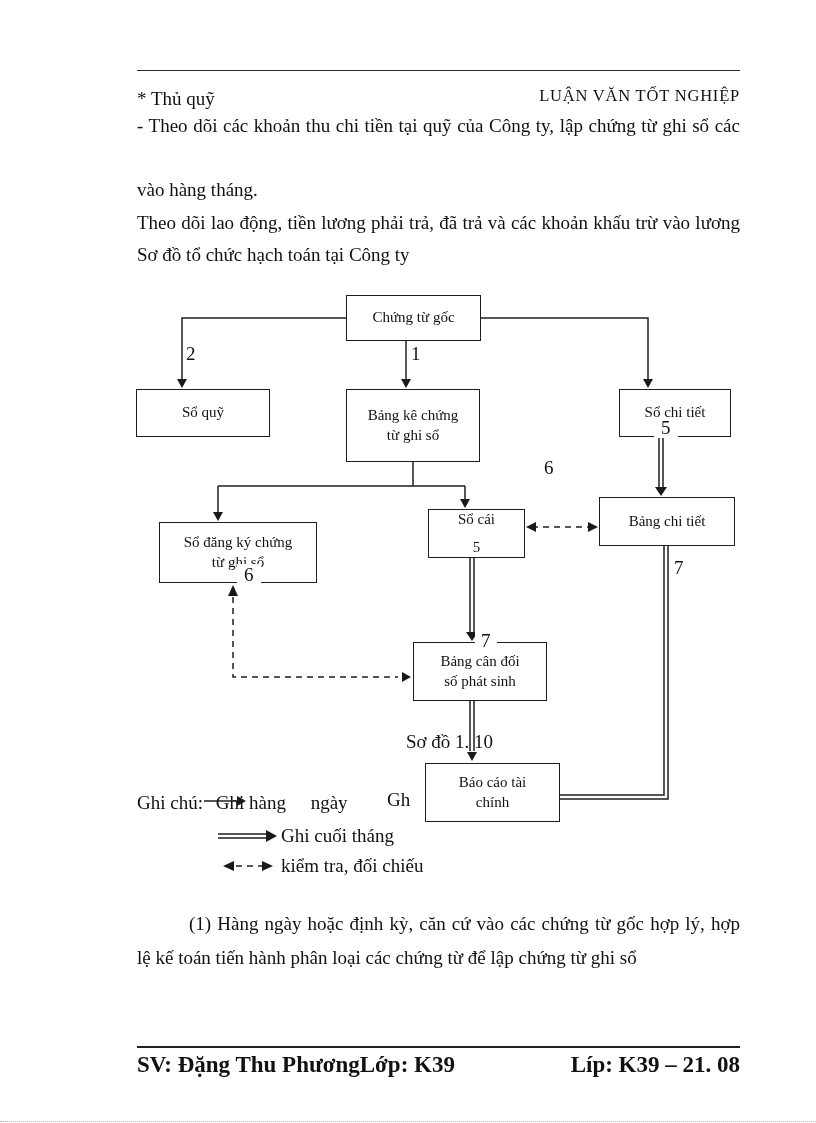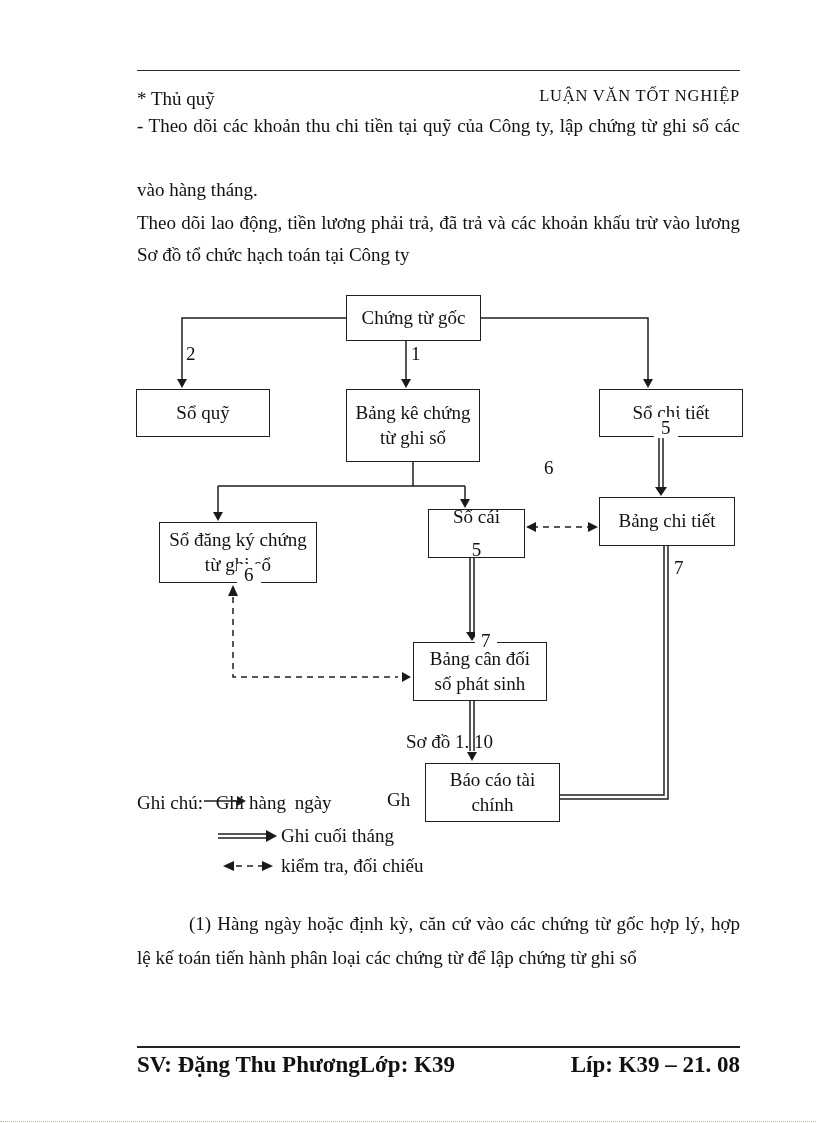--- a/index.html
+++ b/index.html
@@ -4,21 +4,21 @@
 <style>
   html,body{margin:0;padding:0;background:#fff;}
   .page{position:relative;width:816px;height:1123px;background:#fff;overflow:hidden;
         font-family:"Liberation Serif","DejaVu Serif",serif;color:#111;}
   .hdr{position:absolute;left:137px;top:46px;width:603px;text-align:right;
        font-size:16.5px;letter-spacing:.8px;white-space:nowrap;margin-top:40px;}
   .hdr-rule{position:absolute;left:137px;top:70px;width:603px;border-top:1.6px solid #2a2a2a;}
   .tline{position:absolute;left:137px;width:603px;font-size:19px;line-height:26px;white-space:nowrap;}
   .j{white-space:normal;text-align:justify;text-align-last:justify;}
   .box{position:absolute;border:1.6px solid #1f1f1f;background:#fff;display:flex;
-       align-items:center;justify-content:center;text-align:center;font-size:19px;
+       align-items:center;justify-content:center;text-align:center;font-size:15px;
        line-height:1.28;white-space:pre-line;z-index:3;box-sizing:border-box;}
   .col{flex-direction:column;gap:8px;}
   .ref{position:absolute;font-size:19px;line-height:21px;z-index:4;}
   .gap{background:#fff;padding:0 7px;}
   .caption{position:absolute;left:394px;top:731px;font-size:19px;white-space:nowrap;z-index:1;margin-left:12px;}
   .legend{position:absolute;font-size:19px;line-height:24px;white-space:nowrap;z-index:1;}
   .frag{position:absolute;left:387px;top:789px;font-size:19px;z-index:1;}
   svg.net{position:absolute;left:0;top:0;z-index:2;pointer-events:none;}
   .ftr-rule{position:absolute;left:137px;top:1046px;width:603px;border-top:2px solid #222;}
   .ftr{position:absolute;left:137px;top:1052px;width:603px;display:flex;
@@ -35,21 +35,21 @@
 
   <div class="tline" style="top:86px">* Thủ quỹ</div>
   <div class="tline j" style="top:113px">- Theo dõi các khoản thu chi tiền tại quỹ của Công ty, lập chứng từ ghi sổ các</div>
   <div class="tline" style="top:177px">vào hàng tháng.</div>
   <div class="tline j" style="top:210px">Theo dõi lao động, tiền lương phải trả, đã trả và các khoản khấu trừ vào lương</div>
   <div class="tline" style="top:242px">Sơ đồ tổ chức hạch toán tại Công ty</div>
 
   <div class="legend" style="left:137px;top:791px">
     <span>Ghi chú:</span><span> </span>
     <span style="margin-left:8px">Ghi hàng</span>
-    <span style="margin-left:4px">ngày</span>
+    <span style="margin-left:20px">ngày</span>
   </div>
   <div class="frag">Gh</div>
   <div class="legend" style="left:281px;top:824px">Ghi cuối tháng</div>
   <div class="legend" style="left:281px;top:854px">kiểm tra, đối chiếu</div>
 
   <div class="caption">Sơ đồ 1. 10</div>
 
   <svg class="net" width="816" height="1123" viewBox="0 0 816 1123">
     <g stroke="#1f1f1f" stroke-width="1.5" fill="none">
       <path d="M346,318 H182 V380"></path>
@@ -86,21 +86,21 @@
       <polygon points="266,830 266,842 277,836"></polygon>
       <polygon points="234,861 234,871 223,866"></polygon>
       <polygon points="262,861 262,871 273,866"></polygon>
     </g>
   </svg>
 
   <div class="box" style="left:346px;top:295px;width:135px;height:46px">Chứng từ gốc</div>
   <div class="box" style="left:136px;top:389px;width:134px;height:48px">Sổ quỹ</div>
   <div class="box" style="left:346px;top:389px;width:134px;height:73px">Bảng kê chứng
 từ ghi sổ</div>
-  <div class="box" style="left:599px;top:389px;width:144px;height:48px">Sổ chi tiết</div>
+  <div class="box" style="left:619px;top:389px;width:112px;height:48px">Sổ chi tiết</div>
   <div class="box" style="left:159px;top:522px;width:158px;height:61px">Sổ đăng ký chứng
 từ ghi sổ</div>
   <div class="box col" style="left:428px;top:509px;width:97px;height:49px">
     <span>Sổ cái</span>
     <span>5</span>
   </div>
   <div class="box" style="left:599px;top:497px;width:136px;height:49px">Bảng chi tiết</div>
   <div class="box" style="left:413px;top:642px;width:134px;height:59px">Bảng cân đối
 số phát sinh</div>
   <div class="box" style="left:425px;top:763px;width:135px;height:59px">Báo cáo tài

